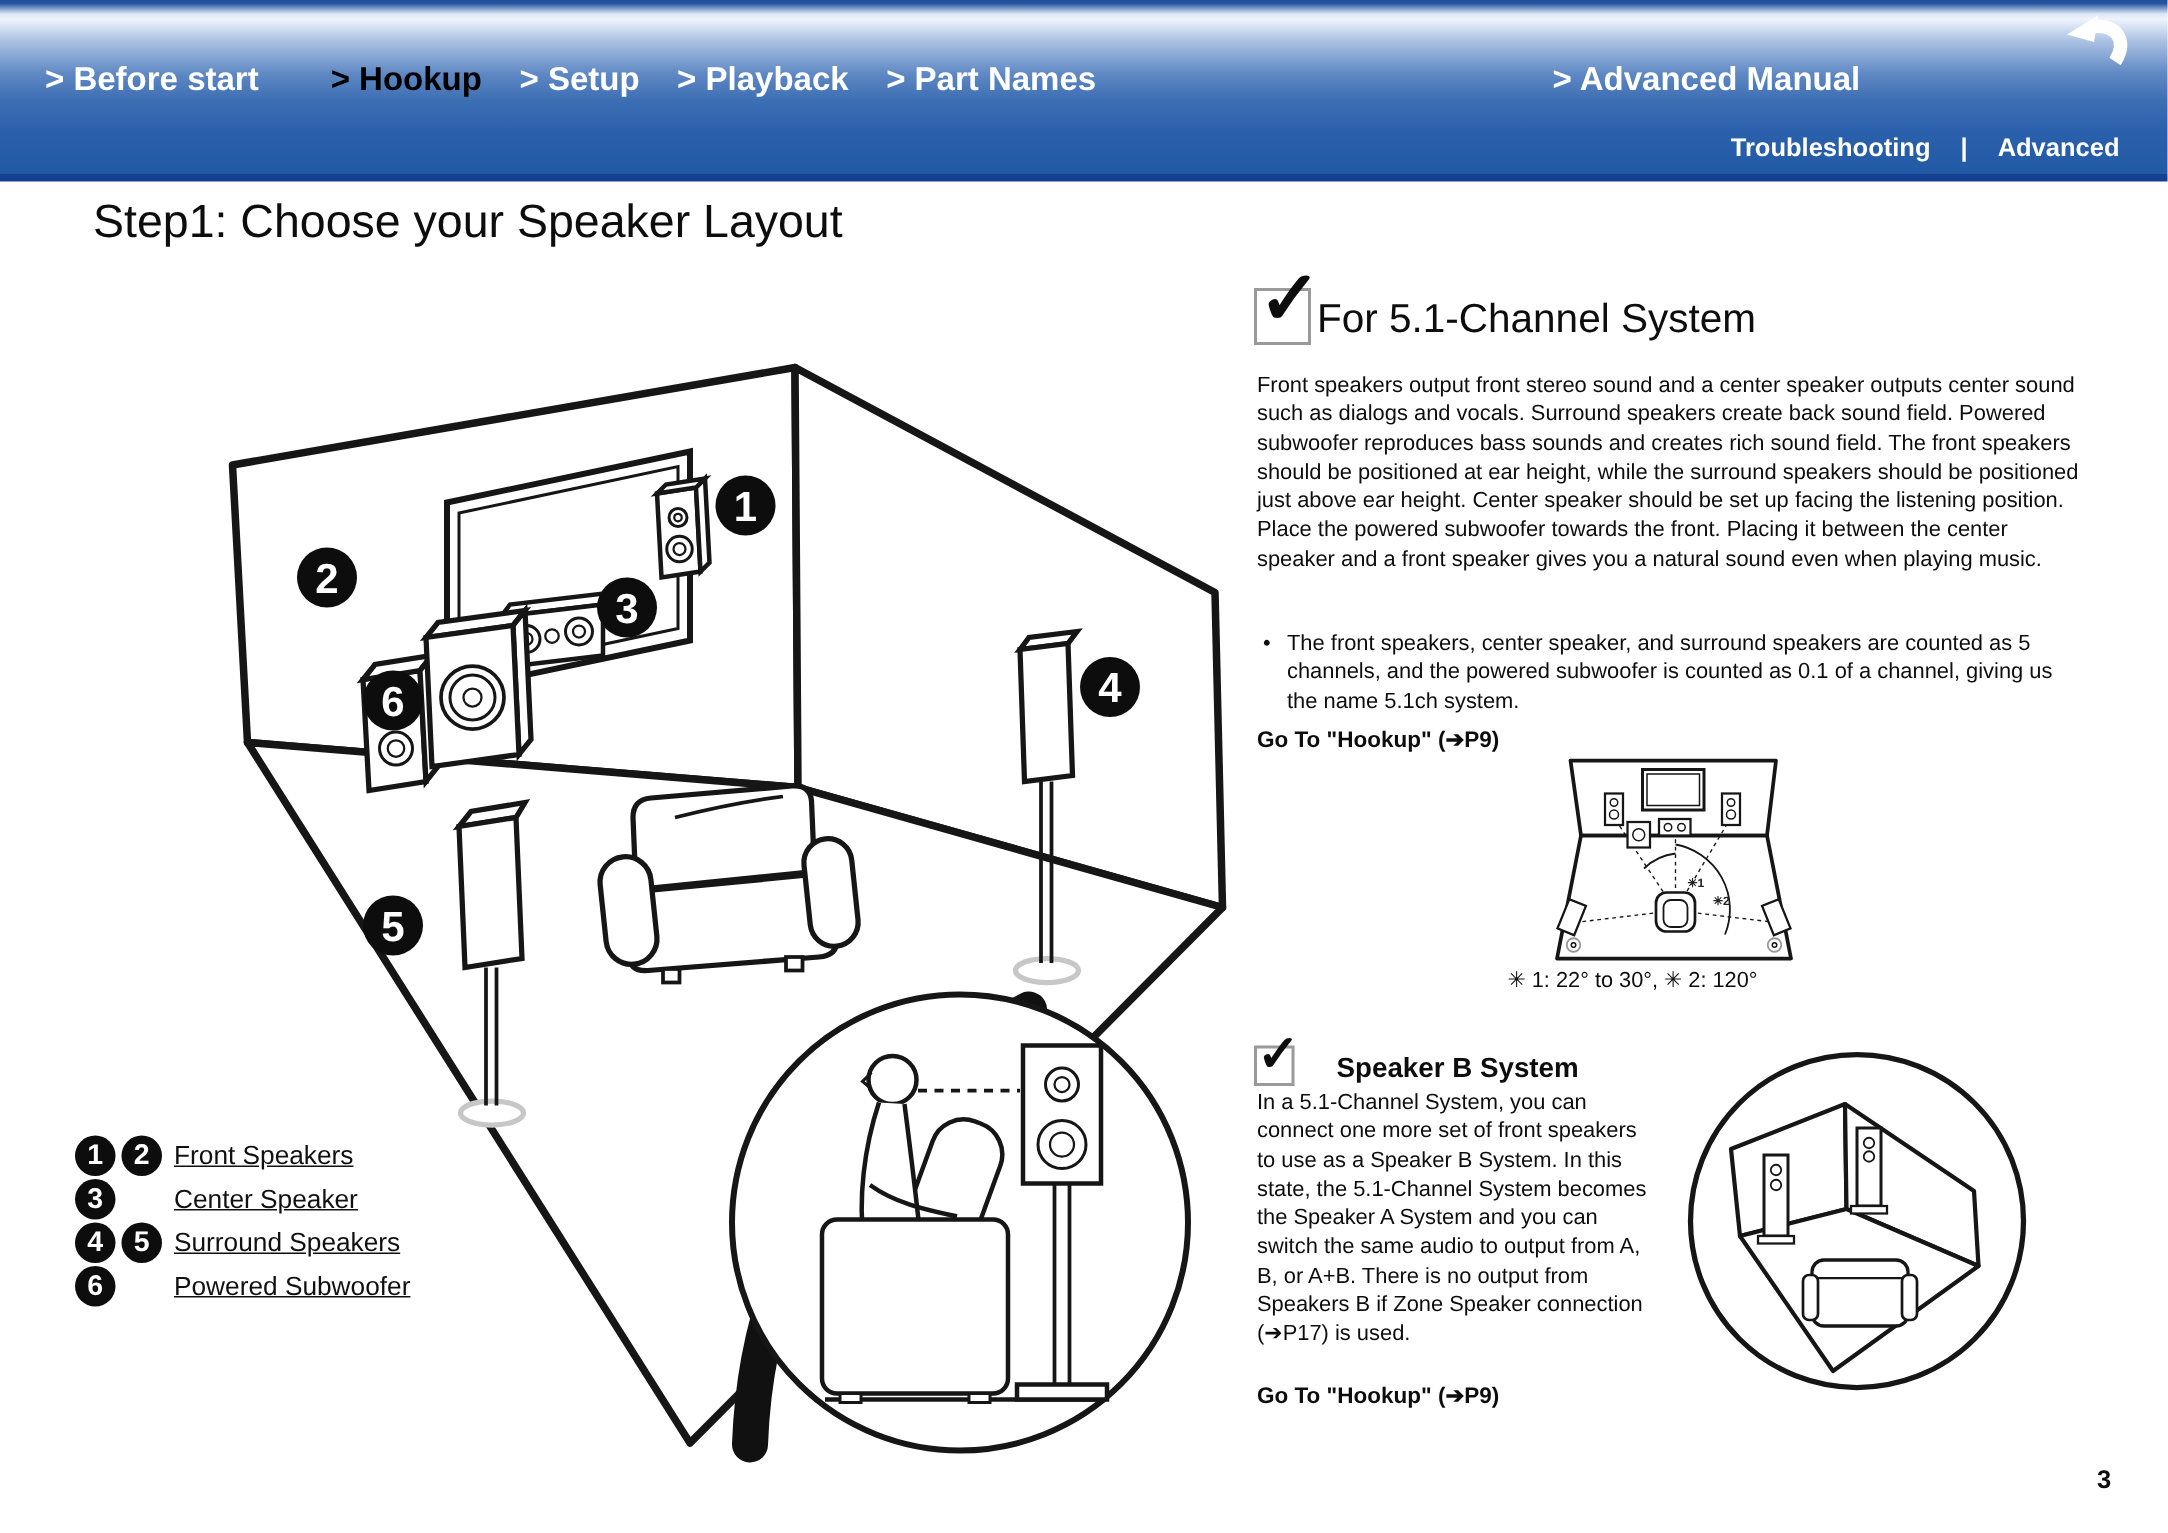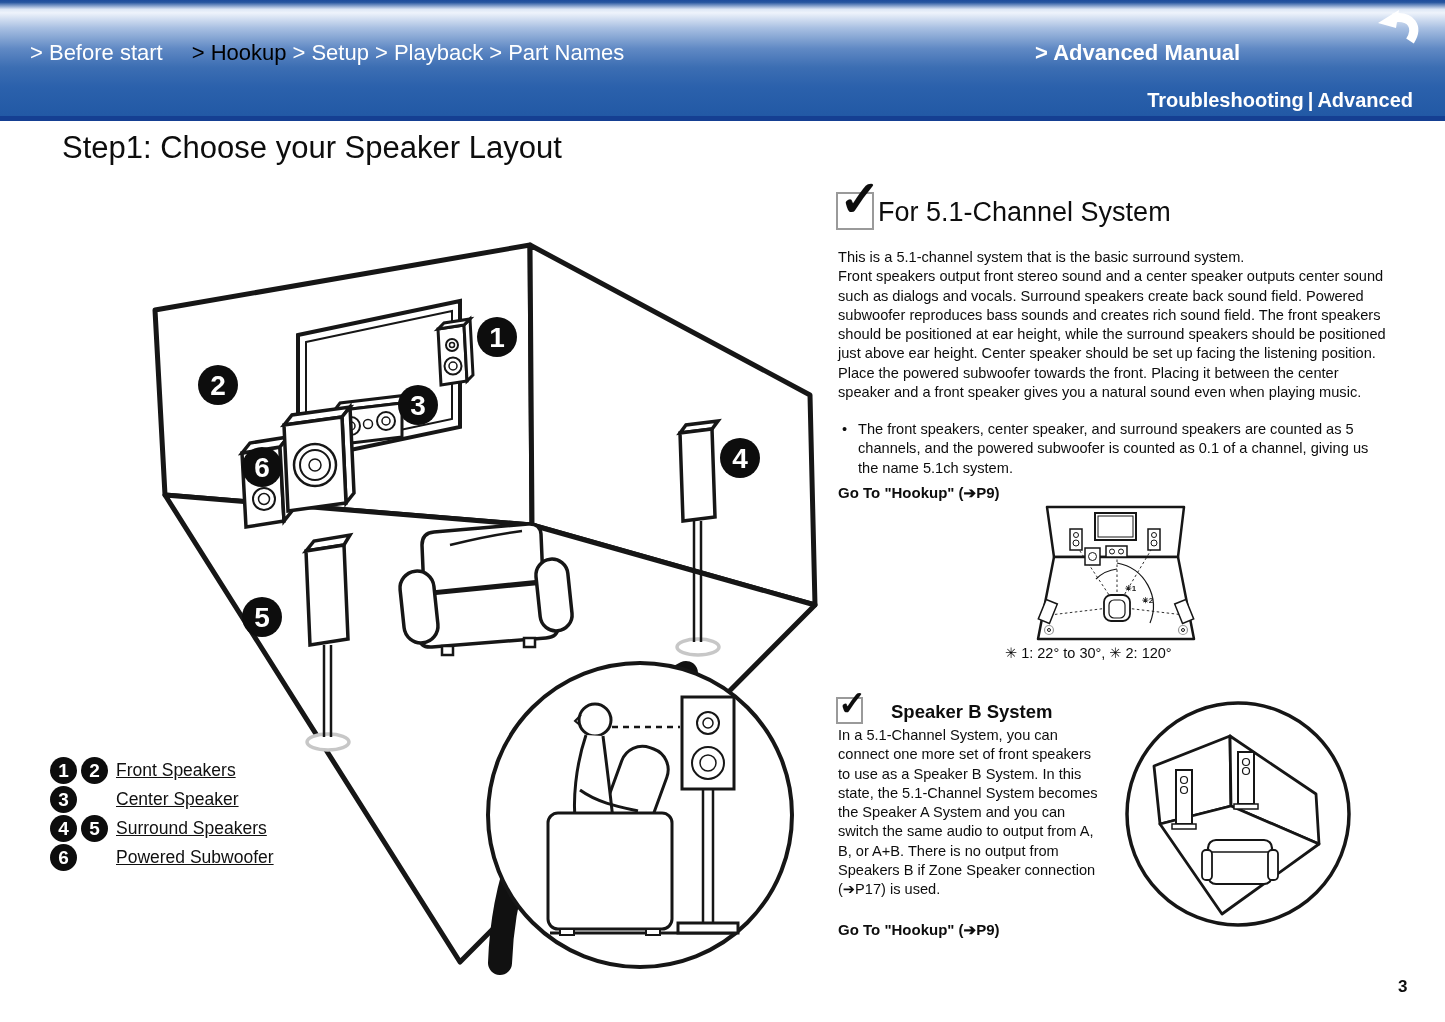--- a/index.html
+++ b/index.html
@@ -7,27 +7,27 @@
     width:1445px;height:1022px;position:relative;overflow:hidden;
     background:#ffffff;font-family:"Liberation Sans",sans-serif;color:#111;
   }
   
   .nav-bar{
     position:absolute;top:0;left:0;width:1445px;height:116px;
     background:linear-gradient(180deg,#1d4d9d 0%,#27569f 2%,#dde7f6 8%,#eef3fb 11%,
       #a9c0e2 24%,#6089c4 42%,#3c6eb3 58%,#2b61ac 75%,#2259a5 100%);
     border-bottom:5px solid #153f92;
   }
-  .nav-items{position:absolute;left:30px;top:40px;display:flex;gap:6px;
-    font-size:22px;font-weight:normal;color:#ffffff;white-space:nowrap;text-align:right;}
+  .nav-items{position:absolute;left:30px;top:40px;display:flex;gap:25px;
+    font-size:22px;font-weight:bold;color:#ffffff;white-space:nowrap;text-align:right;}
   .nav-items .active{color:#000000;margin-left:23px;}
   .nav-item{cursor:pointer;}
   .adv-manual{position:absolute;left:1035px;top:40px;font-size:22px;font-weight:bold;color:#fff;cursor:pointer;}
   .back-icon{position:absolute;right:22px;top:7px;width:48px;height:44px;cursor:pointer;}
-  .sub-links{position:absolute;right:32px;top:89px;font-size:20px;font-weight:bold;color:#fff;display:flex;gap:4px;}
+  .sub-links{position:absolute;right:32px;top:89px;font-size:17px;font-weight:bold;color:#fff;display:flex;gap:20px;}
   .sub-links span{cursor:pointer;}
   .sub-links .divider{cursor:default;}
   
   .page-title{position:absolute;left:62px;top:130px;font-size:31px;color:#0d0d0d;}
   
   .room-svg{position:absolute;left:50px;top:215px;}
   
   .legend{position:absolute;left:50px;top:756px;}
   .legend-row{display:flex;align-items:center;height:29px;}
   .badge-slot{width:66px;display:flex;gap:4px;}
@@ -249,21 +249,20 @@
 </div>
 
 <div class="h51">
   <span class="checkbox-lg">
     <span class="chk">✓</span>
   </span>
   <span class="h51-title">For 5.1-Channel System</span>
 </div>
 
 <div class="para">
-  <div>This is a 5.1-channel system that is the basic surround system.</div>
   <div>Front speakers output front stereo sound and a center speaker outputs center sound such as dialogs and vocals. Surround speakers create back sound field. Powered subwoofer reproduces bass sounds and creates rich sound field. The front speakers should be positioned at ear height, while the surround speakers should be positioned just above ear height. Center speaker should be set up facing the listening position. Place the powered subwoofer towards the front. Placing it between the center speaker and a front speaker gives you a natural sound even when playing music.</div>
 </div>
 
 <div class="bullet-row">
   <span class="bullet-marker">•</span>
   <span class="bullet-text">The front speakers, center speaker, and surround speakers are counted as 5 channels, and the powered subwoofer is counted as 0.1 of a channel, giving us the name 5.1ch system.</span>
 </div>
 
 <div class="goto goto-1">Go To "Hookup" (➔P9)</div>
 

